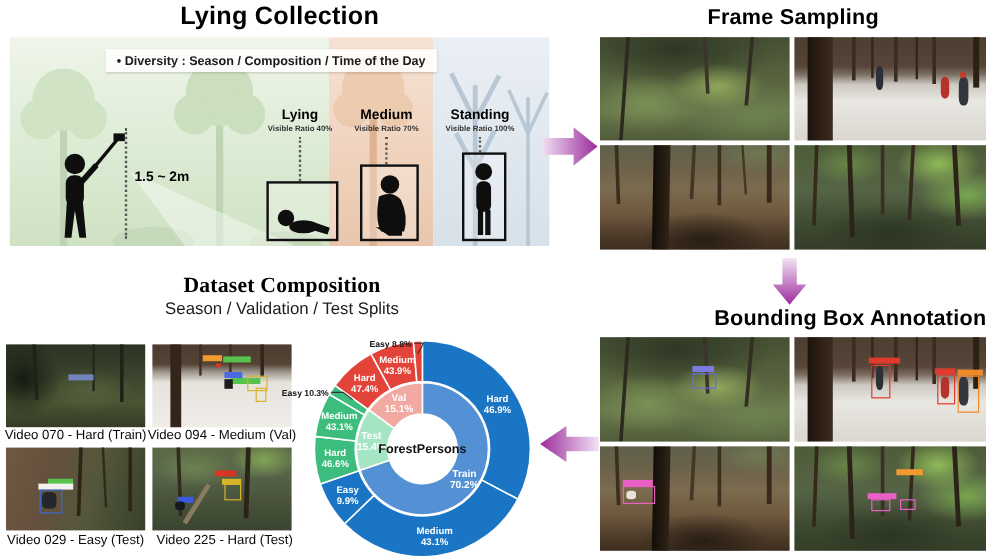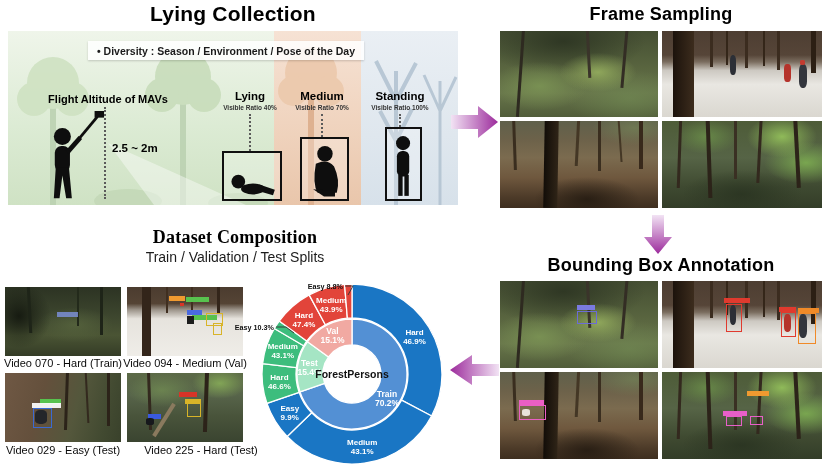--- a/index.html
+++ b/index.html
@@ -87,35 +87,34 @@
           <circle cx="285" cy="60" r="15" fill="#ecc9ac"></circle>
           <circle cx="321" cy="60" r="15" fill="#ecc9ac"></circle>
         <g stroke="#b4c4d2" stroke-width="4" fill="none">
           <path d="M388,174 L388,40 M388,70 L368,30 M388,70 L408,32 M388,110 L372,80 M388,110 L404,78"></path>
           <path d="M432,174 L432,50 M432,80 L416,44 M432,80 L448,46" stroke-width="3"></path>
         </g>
         <polygon points="100,112 238,174 146,174" fill="rgba(255,255,255,.45)"></polygon>
       </g>
     </svg>
 
-    <div class="label-bar" style="left:80px;top:10px;width:276px;height:19px;">• Diversity : Season / Environment / Pose of the Day</div>
-
-    <div id="flight-label">Flight Altitude of MAVs</div>
+    <div class="label-bar" style="left:80px;top:10px;width:276px;height:19px;">• Diversity : Season / Composition / Time of the Day</div>
+
 
     <svg viewBox="0 0 75 95" style="position:absolute;left:34px;top:80px;width:72px;height:90px;">
       <circle cx="21" cy="27" r="9" fill="#0e0e0e"></circle>
       <rect x="13" y="37" width="16" height="27" rx="7" fill="#0e0e0e"></rect>
       <path d="M14,60 L12,92 L18,92 L21,68 L25,92 L31,92 L28,60 Z" fill="#0e0e0e"></path>
       <line x1="26" y1="44" x2="40" y2="28" stroke="#0e0e0e" stroke-width="5"></line>
       <line x1="38" y1="30" x2="58" y2="6" stroke="#0e0e0e" stroke-width="3"></line>
       <rect x="55" y="0" width="10" height="7" fill="#0e0e0e"></rect>
     </svg>
 
     <div class="dotline" style="left:96px;top:76px;height:92px;"></div>
-    <div id="alt-value">2.5 ~ 2m</div>
+    <div id="alt-value">1.5 ~ 2m</div>
 
     <div class="pose-name" style="left:242px;top:59px;">Lying</div>
     <div class="pose-ratio" style="left:242px;top:73px;">Visible Ratio 40%</div>
     <div class="dotline" style="left:241px;top:83px;height:37px;"></div>
     <div class="pose-box" style="left:214px;top:120px;width:56px;height:46px;">
       <svg viewBox="0 0 56 46" width="52" height="42">
         <circle cx="13" cy="27" r="7.5" fill="#0e0e0e"></circle>
         <ellipse cx="29" cy="35" rx="13" ry="6" fill="#0e0e0e"></ellipse>
         <path d="M36,30 L53,36 L51,42 L34,37 Z" fill="#0e0e0e"></path>
       </svg>
@@ -202,21 +201,21 @@
     <i class="tk" style="left:88%;height:58%;background:#38291b;width:4px"></i>
   </div>
   <div class="ph ph-d" style="left:662px;top:121px;width:160px;height:87px;">
     <i class="tk" style="left:10%;height:80%;background:#33291e;transform:rotate(2deg)"></i>
     <i class="tk" style="left:28%;height:92%;background:#2c2319;width:4px;transform:rotate(-2deg)"></i>
     <i class="tk" style="left:45%;height:70%;background:#3a3023;width:2.5px"></i>
     <i class="tk" style="left:60%;height:75%;background:#33291e;transform:rotate(3deg)"></i>
     <i class="tk" style="left:83%;height:80%;background:#2c2319;width:3.5px;transform:rotate(-3deg)"></i>
   </div>
 
-  <div class="sec-title" style="left:500px;top:255px;width:322px;font-size:18px;">Bounding Box Annotation</div>
+  <div class="sec-title" style="left:500px;top:255px;width:322px;font-size:18px;text-align:right;">Bounding Box Annotation</div>
 
   <div class="ph ph-a" style="left:500px;top:281px;width:158px;height:87px;">
     <i class="tk" style="left:12%;transform:rotate(4deg);background:#2e2a20"></i>
     <i class="tk" style="left:55%;height:58%;transform:rotate(-3deg);background:#3a342a;width:2.5px"></i>
     <i class="tk" style="left:78%;height:70%;transform:rotate(5deg);background:#332d24"></i>
     <i class="lb" style="left:49%;top:28%;width:11%;background:#7a7ae0"></i>
     <i class="bx" style="left:49%;top:34%;width:11%;height:13%;border-color:#6b6bd8"></i>
   </div>
   <div class="ph ph-b" style="left:662px;top:281px;width:160px;height:87px;">
     <i class="tk" style="left:7%;width:13%;background:linear-gradient(90deg,#1c130c,#3c2c1d)"></i>
@@ -252,21 +251,21 @@
     <i class="tk" style="left:45%;height:70%;background:#3a3023;width:2.5px"></i>
     <i class="tk" style="left:60%;height:75%;background:#33291e;transform:rotate(3deg)"></i>
     <i class="tk" style="left:83%;height:80%;background:#2c2319;width:3.5px;transform:rotate(-3deg)"></i>
     <i class="lb" style="left:53%;top:22%;width:14%;background:#f09a30"></i>
     <i class="lb" style="left:38%;top:45%;width:15%;background:#e85fc8"></i>
     <i class="bx" style="left:40%;top:51%;width:9%;height:9%;border-color:#e85fc8"></i>
     <i class="bx" style="left:55%;top:51%;width:7%;height:8%;border-color:#e85fc8"></i>
   </div>
 
   <div class="sec-title" style="left:75px;top:227px;width:320px;font-size:18px;font-family:Liberation Serif, serif;">Dataset Composition</div>
-  <div id="ds-subtitle" style="left:75px;top:249px;width:320px;">Train / Validation / Test Splits</div>
+  <div id="ds-subtitle" style="left:75px;top:249px;width:320px;">Season / Validation / Test Splits</div>
 
   <div class="ph ph-v070" style="left:5px;top:287px;width:116px;height:69px;">
     <i class="tk" style="left:20%;height:70%;background:#1e2418;transform:rotate(-3deg)"></i>
     <i class="tk" style="left:62%;height:60%;background:#232a1b;width:2px"></i>
     <i class="tk" style="left:82%;height:72%;background:#1e2418"></i>
     <i class="lb" style="left:45%;top:36%;width:18%;height:7%;background:rgba(122,142,212,.85)"></i>
   </div>
   <div class="ph ph-v094" style="left:127px;top:287px;width:116px;height:69px;">
     <i class="tk" style="left:13%;width:8%;background:#33251a"></i>
     <i class="tk" style="left:34%;height:40%;background:#402f20;width:2px"></i>
@@ -297,21 +296,21 @@
     <i class="lb" style="left:45%;top:28%;width:15%;background:#d83428"></i>
     <i class="lb" style="left:50%;top:38%;width:14%;background:#d8b428"></i>
     <i class="bx" style="left:52%;top:44%;width:10%;height:17%;border-color:#d8b428"></i>
     <i class="lb" style="left:18%;top:60%;width:11%;background:#3a5ae0"></i>
     <i class="pp" style="left:16%;top:65%;width:7%;height:11%;background:#16181c"></i>
   </div>
 
   <div class="caption" style="left:0px;top:357px;width:126px;">Video 070 - Hard (Train)</div>
   <div class="caption" style="left:122px;top:357px;width:126px;">Video 094 - Medium (Val)</div>
   <div class="caption" style="left:0px;top:444px;width:126px;">Video 029 - Easy (Test)</div>
-  <div class="caption" style="left:138px;top:444px;width:126px;">Video 225 - Hard (Test)</div>
+  <div class="caption" style="left:118px;top:444px;width:126px;text-align:right;">Video 225 - Hard (Test)</div>
 
   <svg id="donut" width="225" height="189" style="position:absolute;left:233px;top:278px;">
       <path d="M119,41A55,55 0 1 1 67.00797200425852,113.9395937771744L91.58602160224541,105.4590585370556A29,29 0 1 0 119,67Z" fill="#5390d4" stroke="#ffffff" stroke-width="1.3" stroke-linejoin="round"></path>
       <path d="M119,6A90,90 0 0 1 198.5979335555931,138.00201154325092L168.52760310125794,122.13458496024501A56,56 0 0 0 119,40Z" fill="#1a76c4" stroke="#ffffff" stroke-width="1.3" stroke-linejoin="round"></path>
       <path d="M198.5979335555931,138.00201154325092A90,90 0 0 1 54.1579980909176,158.41405922084024L78.65386547879316,134.8354146263006A56,56 0 0 0 168.52760310125794,122.13458496024501Z" fill="#1a76c4" stroke="#ffffff" stroke-width="1.3" stroke-linejoin="round"></path>
       <path d="M54.1579980909176,158.41405922084024A90,90 0 0 1 33.922136006968486,125.35569890810356L66.06266240433595,114.26576820948665A56,56 0 0 0 78.65386547879316,134.8354146263006Z" fill="#1a76c4" stroke="#ffffff" stroke-width="1.3" stroke-linejoin="round"></path>
       <path d="M67.00797200425852,113.9395937771744A55,55 0 0 1 74.51415307544109,63.65793105868593L95.54382616705075,78.94690910367076A29,29 0 0 0 91.58602160224541,105.4590585370556Z" fill="#a5e5c4" stroke="#ffffff" stroke-width="1.3" stroke-linejoin="round"></path>
       <path d="M33.922136006968486,125.35569890810356A90,90 0 0 1 29.59983364510053,85.62646368318401L63.373229823618104,89.54535518064783A56,56 0 0 0 66.06266240433595,114.26576820948665Z" fill="#3dbd7d" stroke="#ffffff" stroke-width="1.3" stroke-linejoin="round"></path>
       <path d="M29.59983364510053,85.62646368318401A90,90 0 0 1 41.33187237700578,50.528448986885415L70.67316503458137,67.7065904807287A56,56 0 0 0 63.373229823618104,89.54535518064783Z" fill="#3dbd7d" stroke="#ffffff" stroke-width="1.3" stroke-linejoin="round"></path>
       <path d="M41.33187237700578,50.528448986885415A90,90 0 0 1 46.20497775981268,43.076614459667894L73.70531949499455,63.06989344157113A56,56 0 0 0 70.67316503458137,67.7065904807287Z" fill="#3dbd7d" stroke="#ffffff" stroke-width="1.3" stroke-linejoin="round"></path>

